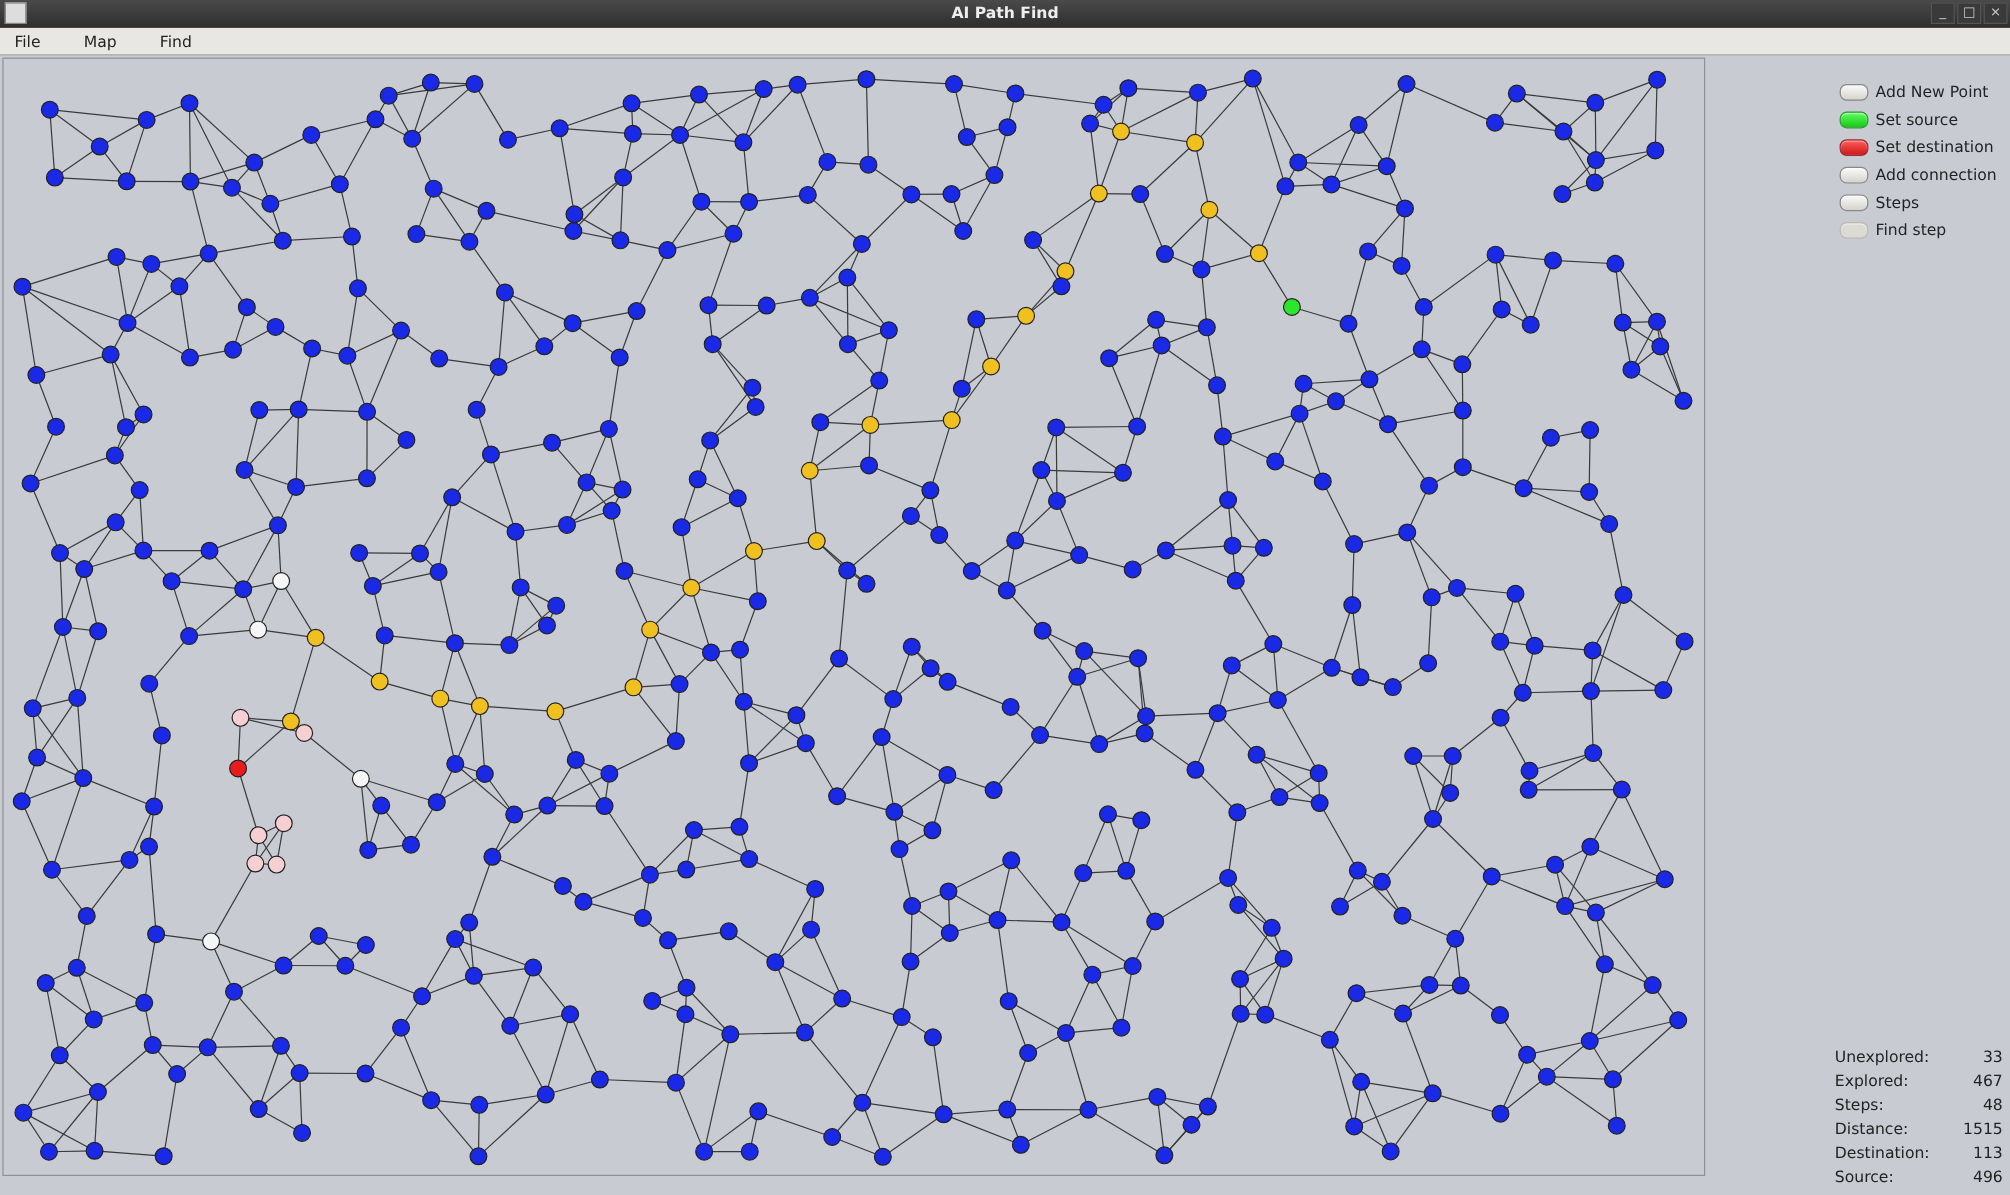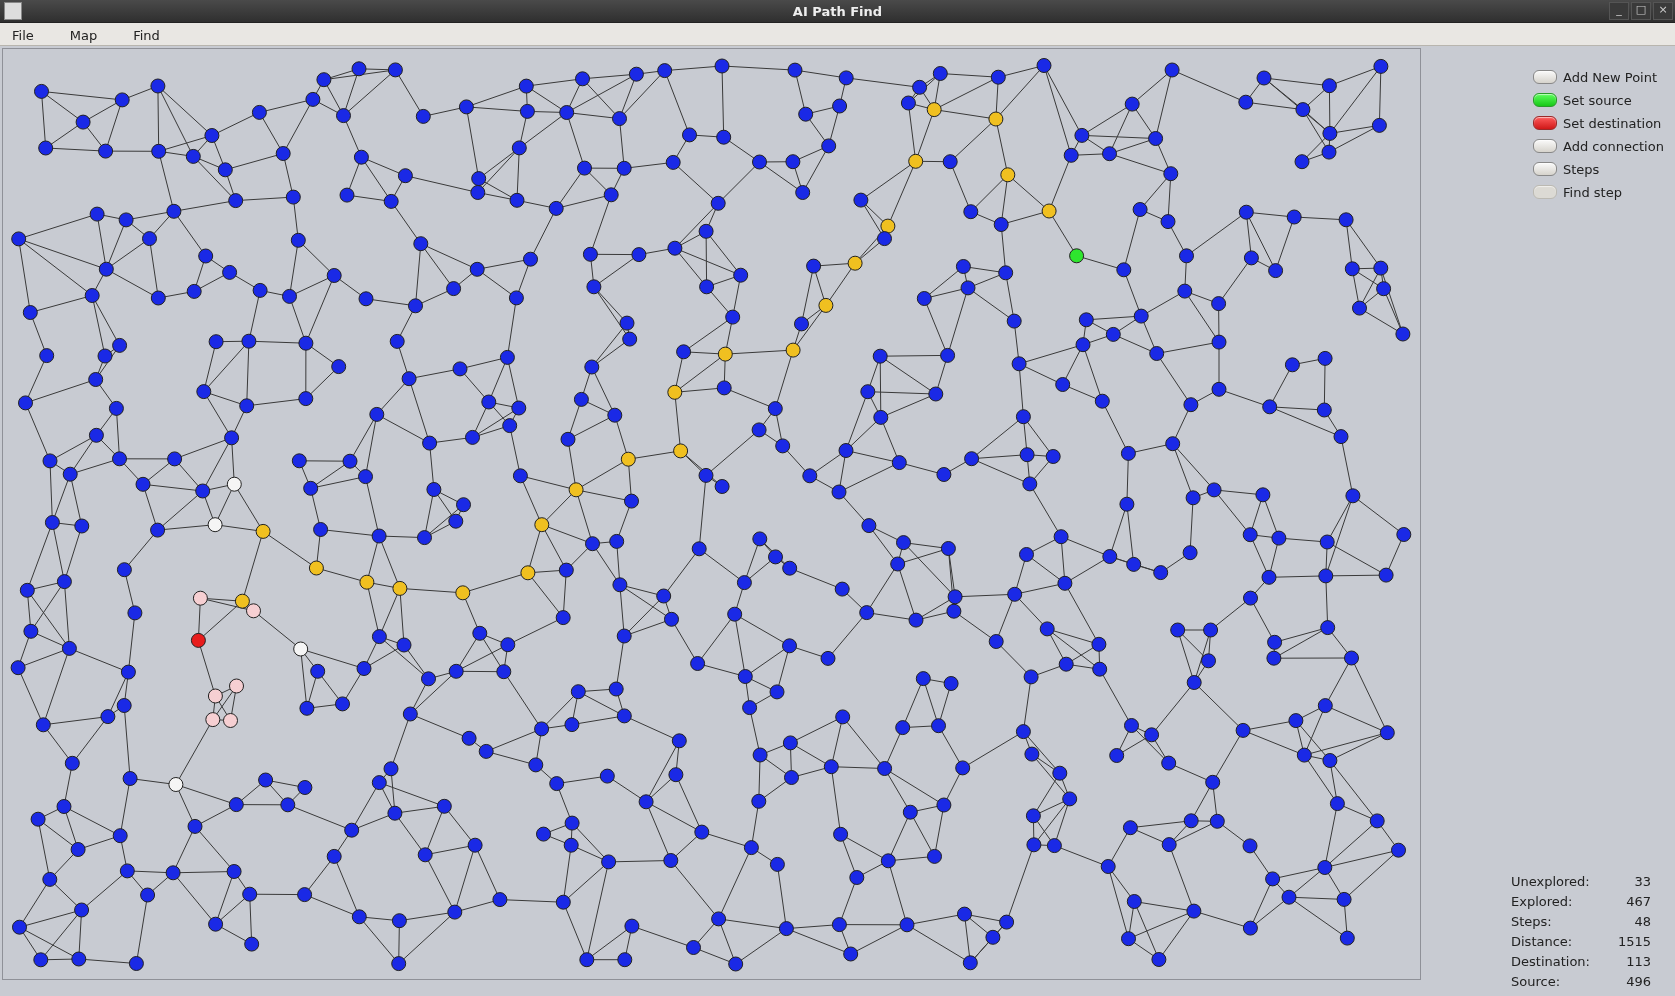--- a/index.html
+++ b/index.html
@@ -125,21 +125,21 @@
     gap: 8px;
   }
   .radio-row {
     display: flex;
     align-items: center;
     gap: 6px;
   }
   .radio-row input { margin: 0; }
   .stats {
     position: absolute;
-    right: 24px;
+    right: 6px;
     bottom: 6px;
     width: 140px;
     font-size: 13px;
   }
   .stats-row {
     display: flex;
     justify-content: space-between;
     line-height: 20px;
   }
 </style>

